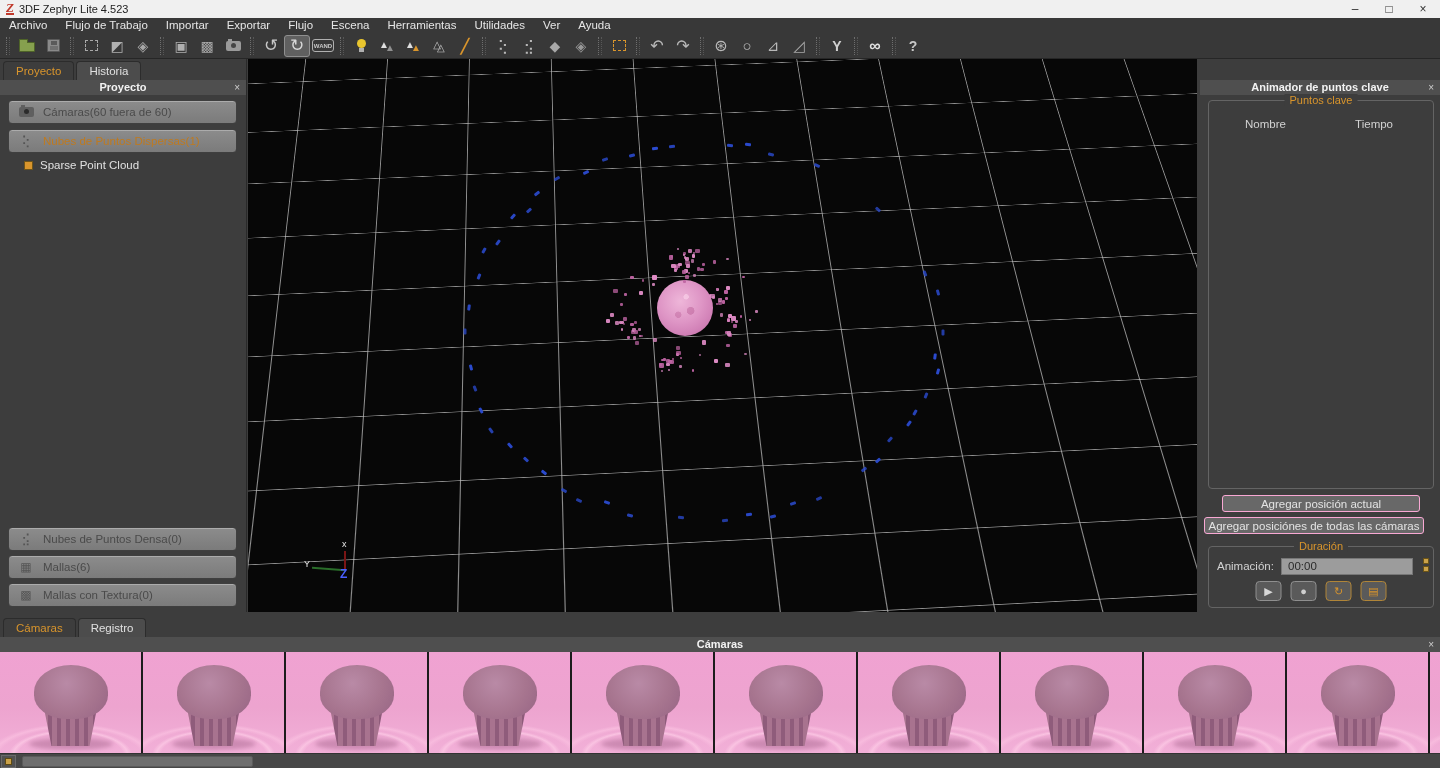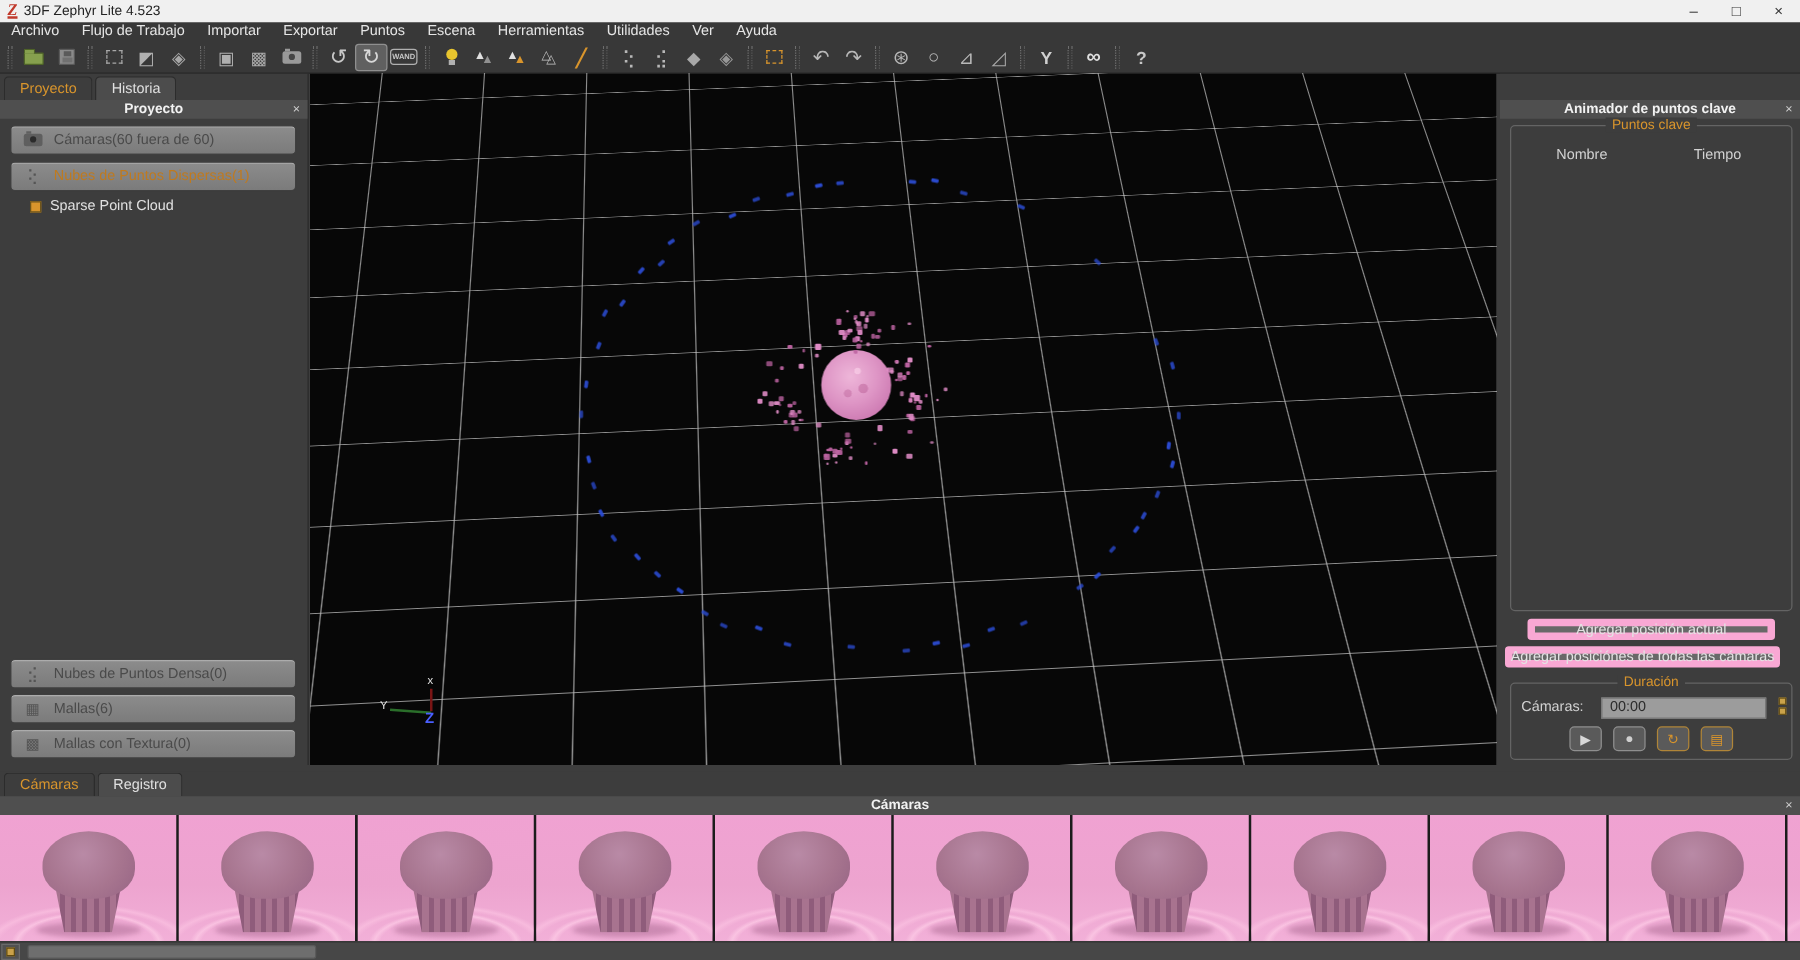--- a/index.html
+++ b/index.html
@@ -84,21 +84,21 @@
   .ax-lab.x { left:32px; top:-2px; }
   .ax-lab.y { left:-6px; top:18px; }
   .ax-lab.z { left:30px; top:26px; color:#4a5fff; font-weight:bold; font-size:12px; }
 
   
   .groupbox { position:absolute; border:1px solid #646464; border-radius:4px; }
   .legend { position:absolute; top:-7px; left:50%; transform:translateX(-50%); background:#3d3d3d;
     padding:0 5px; color:#d9952c; font-size:11px; white-space:nowrap; }
   .cols { position:absolute; top:17px; left:0; right:0; display:flex; justify-content:space-between;
     padding:0 40px 0 36px; font-size:11.5px; color:#d2d2d2; }
-  .rp-btn { position:absolute; height:17px; border-radius:3px; background:#686868; border:6px solid #f9a8d4;
+  .rp-btn { position:absolute; height:17px; border-radius:3px; background:#686868; border:1px solid #f9a8d4;
     color:#e3e3e3; font-size:11.5px; display:flex; align-items:center; justify-content:center; white-space:nowrap; }
   .dur-label { position:absolute; font-size:11.5px; color:#d2d2d2; }
   .dur-input { position:absolute; background:#9c9c9c; border:1px solid #777; color:#2b2b2b;
     font-size:11.5px; font-family:"Liberation Sans",sans-serif; padding-left:6px; }
   .spin { position:absolute; display:flex; flex-direction:column; gap:2px; }
   .spin i { width:6px; height:6px; background:#caa24a; border:1px solid #6b5418; }
   .pb-row { position:absolute; display:flex; gap:9px; }
   .pb-btn { width:26px; height:20px; border-radius:4px; background:#5a5a5a; border:1px solid #8f8f8f;
     display:flex; align-items:center; justify-content:center; font-size:11px; }
 
@@ -141,21 +141,21 @@
     <span class="win-btn">□</span>
     <span class="win-btn">×</span>
   </div>
 </div>
 
 <div class="menubar" id="menubar">
     <span class="menu-item">Archivo</span>
     <span class="menu-item">Flujo de Trabajo</span>
     <span class="menu-item">Importar</span>
     <span class="menu-item">Exportar</span>
-    <span class="menu-item">Puntos</span>
+    <span class="menu-item">Flujo</span>
     <span class="menu-item">Escena</span>
     <span class="menu-item">Herramientas</span>
     <span class="menu-item">Utilidades</span>
     <span class="menu-item">Ver</span>
     <span class="menu-item">Ayuda</span>
   </div>
 
 <div class="toolbar" id="toolbar">
     <div class="tb-sep"></div>
     <div class="tb-btn">
@@ -494,21 +494,21 @@
     <div class="cols">
       <span>Nombre</span>
       <span>Tiempo</span>
     </div>
     <div style="position:absolute; inset:34px 4px 4px 4px;"></div>
   </div>
   <div class="rp-btn" style="left:22px; right:20px; top:436px;">Agregar posición actual</div>
   <div class="rp-btn" style="left:4px; right:16px; top:458px;">Agregar posiciónes de todas las cámaras</div>
   <div class="groupbox" style="left:8px; right:6px; top:487px; height:62px;">
     <span class="legend">Duración</span>
-    <span class="dur-label" style="left:8px; top:13px;">Cámaras:</span>
+    <span class="dur-label" style="left:8px; top:13px;">Animación:</span>
     <div class="dur-input" style="left:72px; top:11px; width:132px; height:17px; line-height:15px;">00:00</div>
     <div class="spin" style="right:4px; top:11px;">
         <i></i>
         <i></i>
       </div>
     <div class="pb-row" id="pb-row" style="left:50%; transform:translateX(-50%); top:34px;">
         <div class="pb-btn" style="color: rgb(216, 216, 216);">▶</div>
         <div class="pb-btn" style="color: rgb(207, 207, 207);">●</div>
         <div class="pb-btn" style="color: rgb(217, 149, 44); border-color: rgb(176, 133, 56);">↻</div>
         <div class="pb-btn" style="color: rgb(217, 149, 44); border-color: rgb(176, 133, 56);">▤</div>

